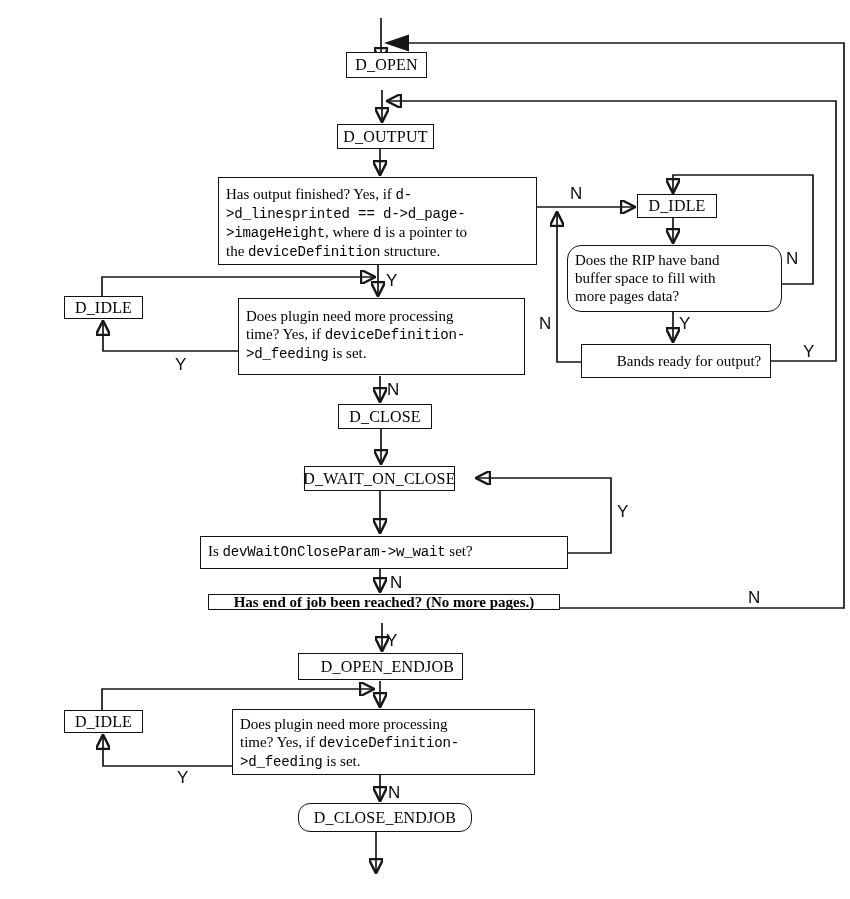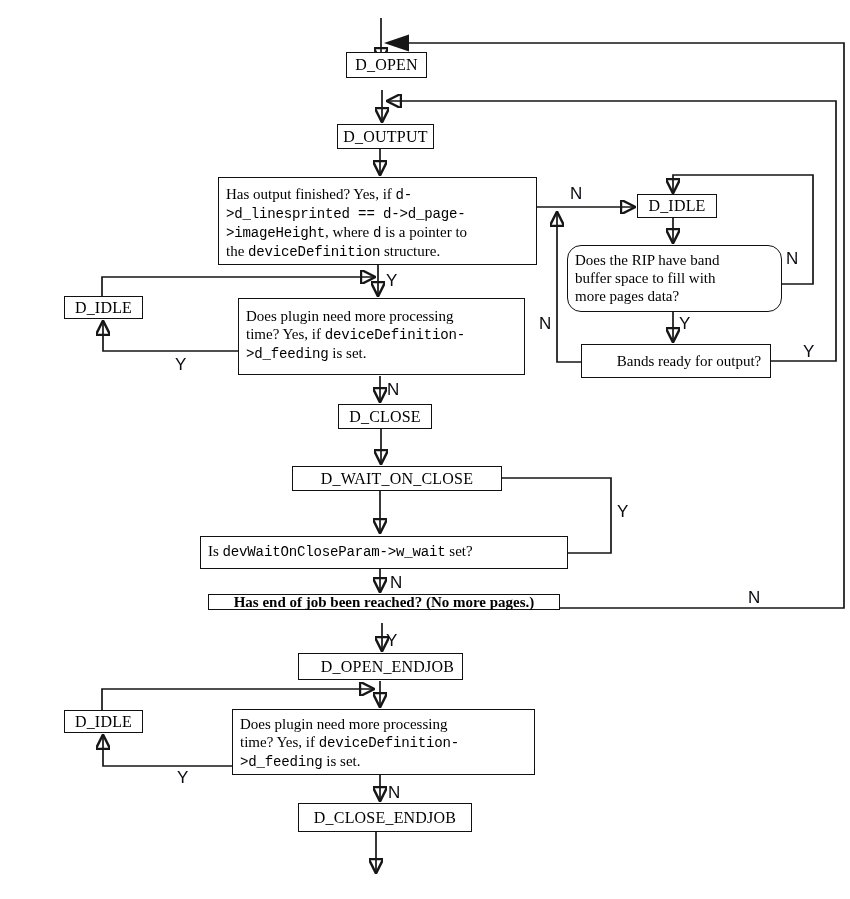--- a/index.html
+++ b/index.html
@@ -87,41 +87,41 @@
   <div class="box state" style="left:64px;top:296px;width:79px;height:23px;">
     <span>D_IDLE</span>
   </div>
 
   <div class="box q" style="left:238px;top:298px;width:287px;height:77px;padding-top:8px;"><span>Does plugin need more processing</span><br><span>time? Yes, if </span><span class="mono">deviceDefinition-</span><br><span class="mono">&gt;d_feeding</span><span> is set.</span></div>
 
   <div class="box state" style="left:338px;top:404px;width:94px;height:25px;">
     <span>D_CLOSE</span>
   </div>
 
-  <div class="box state" style="left:292px;top:466px;width:210px;height:25px;">
+  <div class="box state" style="left:304px;top:466px;width:151px;height:25px;">
     <span>D_WAIT_ON_CLOSE</span>
   </div>
 
   <div class="box q" style="left:200px;top:536px;width:368px;height:33px;"><span>Is </span><span class="mono">devWaitOnCloseParam-&gt;w_wait</span><span> set?</span></div>
 
   <div class="box q center" style="left:208px;top:594px;width:352px;height:16px;font-weight:bold;">
       <span>Has end of job been reached? (No more pages.)</span>
     </div>
 
   <div class="box state" style="left:298px;top:653px;width:165px;height:27px;padding-left:14px;">
     <span>D_OPEN_ENDJOB</span>
   </div>
 
   <div class="box state" style="left:64px;top:710px;width:79px;height:23px;">
     <span>D_IDLE</span>
   </div>
 
   <div class="box q" style="left:232px;top:709px;width:303px;height:66px;"><span>Does plugin need more processing</span><br><span>time? Yes, if </span><span class="mono">deviceDefinition-</span><br><span class="mono">&gt;d_feeding</span><span> is set.</span></div>
 
-  <div class="box state" style="left:298px;top:803px;width:174px;height:29px;">
+  <div class="box state" style="left:298px;top:803px;width:174px;height:29px;border-radius:12px;">
     <span>D_CLOSE_ENDJOB</span>
   </div>
 
   <div class="branch" style="left:570px;top:184px;">N</div>
   <div class="branch" style="left:786px;top:249px;">N</div>
   <div class="branch" style="left:539px;top:314px;">N</div>
   <div class="branch" style="left:679px;top:314px;">Y</div>
   <div class="branch" style="left:803px;top:342px;">Y</div>
   <div class="branch" style="left:386px;top:271px;">Y</div>
   <div class="branch" style="left:175px;top:355px;">Y</div>

